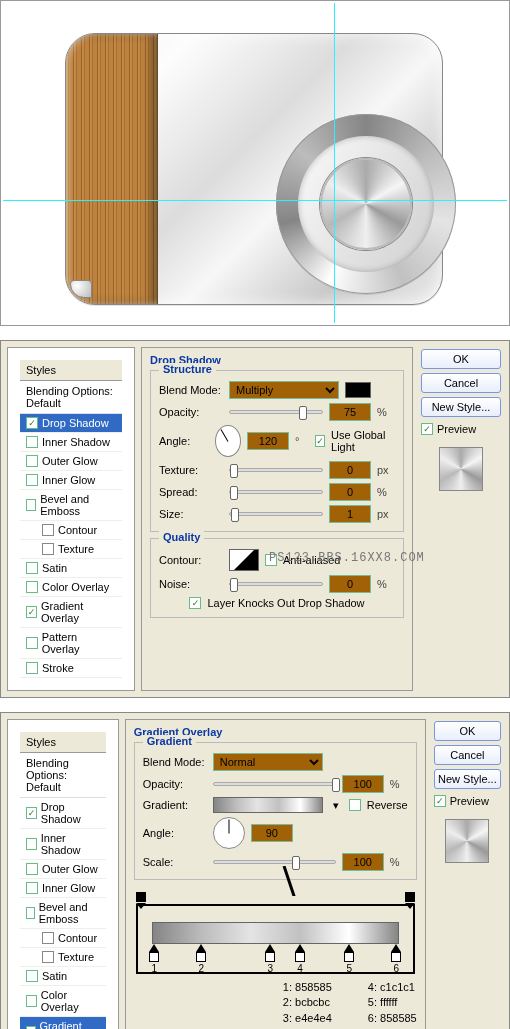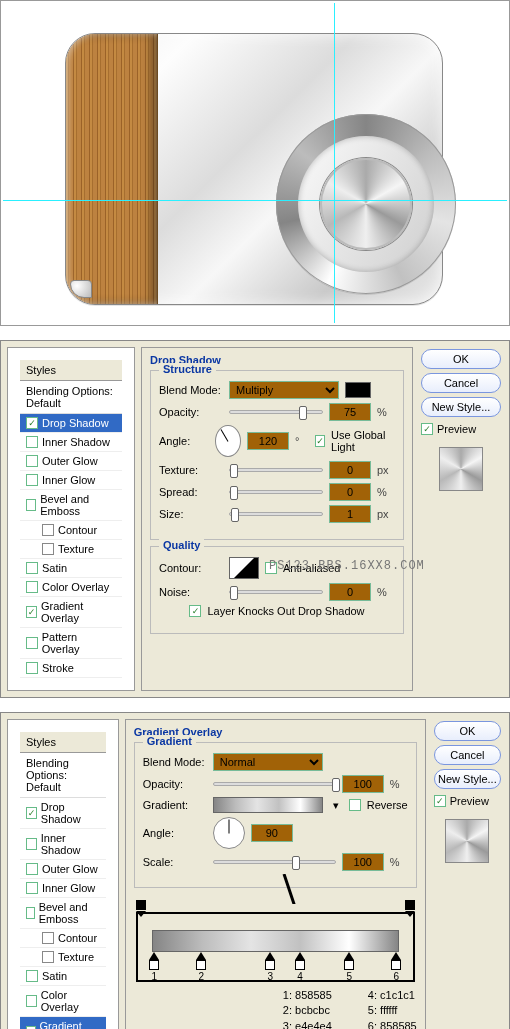--- a/index.html
+++ b/index.html
@@ -52,39 +52,39 @@
   .styles-col .blending { padding:4px 6px; border-bottom:1px solid #ddd; }
   .styles-col .row { display:flex; align-items:center; gap:4px; padding:3px 6px; border-bottom:1px solid #eee; cursor:pointer;}
   .styles-col .row.indent { padding-left:22px; }
   .styles-col .row.sel { background:#316ac5; color:#fff; }
   .chk { width:12px; height:12px; border:1px solid #6b8; background:#fff; display:inline-flex; align-items:center; justify-content:center; font-size:9px; color:#2a7e2a;}
   .chk.on::before{content:"✓";}
   .chk.plain{border-color:#888;}
   
   .center-col { flex:1; border:1px solid #999; background:#ece9d8; padding:4px 8px 8px; position:relative;}
   .section-title { color:#0a37a3; font-weight:bold; padding:2px 0;}
-  .subsec { border:1px solid #bbb; margin:2px 0 6px; padding:6px 8px 12px; position:relative;}
+  .subsec { border:1px solid #bbb; margin:2px 0 6px; padding:6px 8px 4px; position:relative;}
   .subsec .leg { position:absolute; top:-8px; left:8px; background:#ece9d8; color:#0a37a3; font-weight:bold; padding:0 4px;}
   .fld { display:flex; align-items:center; gap:6px; margin:4px 0;}
   .fld .lbl { width:64px; text-align:left; }
   select.ctl, input.num { border:1px solid #7b9; background:#a16207; height:18px; padding:0 2px;}
   input.num{ width:42px; text-align:center;}
   .slider { flex:1; height:4px; background:#ddd; border:1px solid #aaa; position:relative; border-radius:2px;}
   .slider .thumb { position:absolute; top:-5px; width:8px; height:14px; background:#fff; border:1px solid #666; border-radius:2px;}
   .unit { width:18px; color:#444;}
   .swatch{ width:26px; height:16px; border:1px solid #666;}
   .swatch.black{background:#000;}
   .angle-ctl{ width:32px; height:32px; border:1px solid #888; border-radius:50%; background:#fff; position:relative;}
   .angle-ctl .needle{ position:absolute; left:50%; top:50%; width:14px; height:1px; background:#000; transform-origin:left center;}
   .grad-prev { width:110px; height:16px; border:1px solid #666; background:linear-gradient(90deg,#858585,#bcbcbc,#e4e4e4,#c1c1c1,#fff,#858585);}
   .contour-sw { width:30px; height:22px; border:1px solid #666; background:linear-gradient(135deg,#fff 49%,#000 51%);}
   .watermark{position:absolute; color:#777; font-size:12px; letter-spacing:1px;font-family:Liberation Mono, monospace;}
   
   .right-col { width:84px; display:flex; flex-direction:column; gap:4px; padding:2px;}
-  .btn { border:1px solid #7a96df; background:linear-gradient(#fff,#e8eefc); border-radius:10px; height:20px; display:flex; align-items:center; justify-content:center; cursor:pointer;}
+  .btn { border:1px solid #7a96df; background:linear-gradient(#fff,#e8eefc); border-radius:3px; height:20px; display:flex; align-items:center; justify-content:center; cursor:pointer;}
   .prev-chk { display:flex; align-items:flex-end; gap:4px; margin-top:2px;}
   .metal-thumb{ width:44px; height:44px; margin:8px auto 0; border:1px solid #888;
     background: conic-gradient(#aaa,#f5f5f5,#9a9a9a,#efefef,#b8b8b8,#eee,#aaa);}
   
   
   .grad-editor { border:2px solid #000; margin:6px 2px; padding:16px 14px 6px; background:#ece9d8; position:relative;}
   .grad-bar { height:22px; background:linear-gradient(90deg,#858585 0%,#bcbcbc 20%,#e4e4e4 40%,#c1c1c1 60%,#ffffff 80%,#858585 100%); border:1px solid #666;}
   .stops { position:relative; height:22px;}
   .stop { position:absolute; top:0; transform:translateX(-50%); text-align:center;}
   .stop .arrow { width:0; height:0; border-left:5px solid transparent; border-right:5px solid transparent; border-bottom:8px solid #000; margin:0 auto;}

